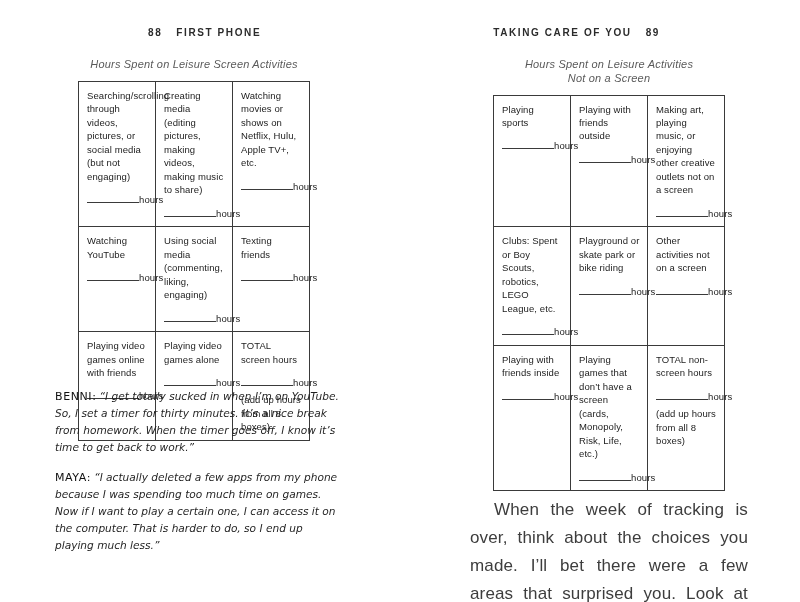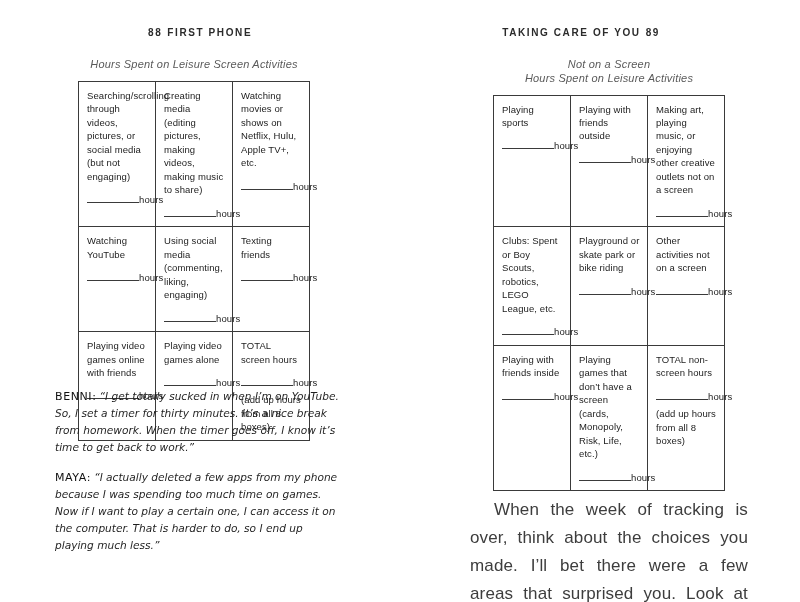--- a/index.html
+++ b/index.html
@@ -10,21 +10,21 @@
     color:#222;
     position:relative;
     overflow:hidden;
   }
   .spread { position:absolute; inset:0; background:#fff; }
 
   
   .running-head {
     position:absolute; top:27px;
     font-size:10px; font-weight:bold; letter-spacing:1.6px;
-    color:#2b2b2b; display:flex; gap:5px; white-space:nowrap;
+    color:#2b2b2b; display:flex; gap:14px; white-space:nowrap;
   }
   .rh-left  { left:148px; }
   .rh-right { right:140px;justify-content:center; }
 
   
   .col { position:absolute; }
   .col-left  { left:55px;  top:58px; width:278px; }
   .col-right { left:470px; top:58px; width:278px; }
 
   .chart-title {
@@ -156,22 +156,22 @@
       <span class="qtext">“I get totally sucked in when I’m on YouTube. So, I set a timer for thirty minutes. It’s a nice break from homework. When the timer goes off, I know it’s time to get back to work.”</span>
     </p>
     <p class="quote">
       <span class="qname">MAYA:</span>
       <span class="qtext">“I actually deleted a few apps from my phone because I was spending too much time on games. Now if I want to play a certain one, I can access it on the computer. That is harder to do, so I end up playing much less.”</span>
     </p>
   </div>
 
   <div class="col col-right">
     <div class="chart-title">
+      <span style="display:block">Hours Spent on Leisure Activities</span>
       <span style="display:block">Not on a Screen</span>
-      <span style="display:block">Hours Spent on Leisure Activities</span>
     </div>
 
     <table class="fill">
       <tbody>
           <tr class="rr1">
         <td>
           <div class="cell-label">Playing sports</div>
           <div class="hours-line"><span class="blank"></span><span class="unit">hours</span></div>
 
         </td>

